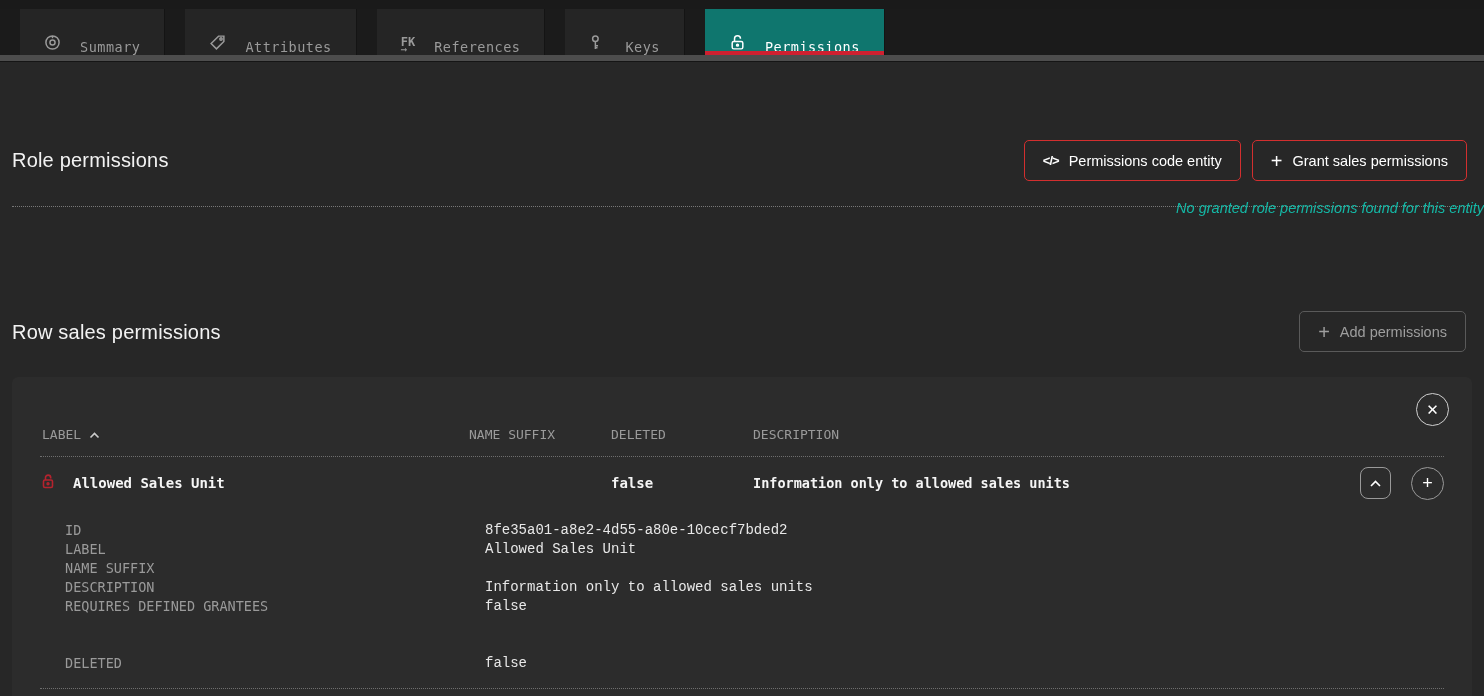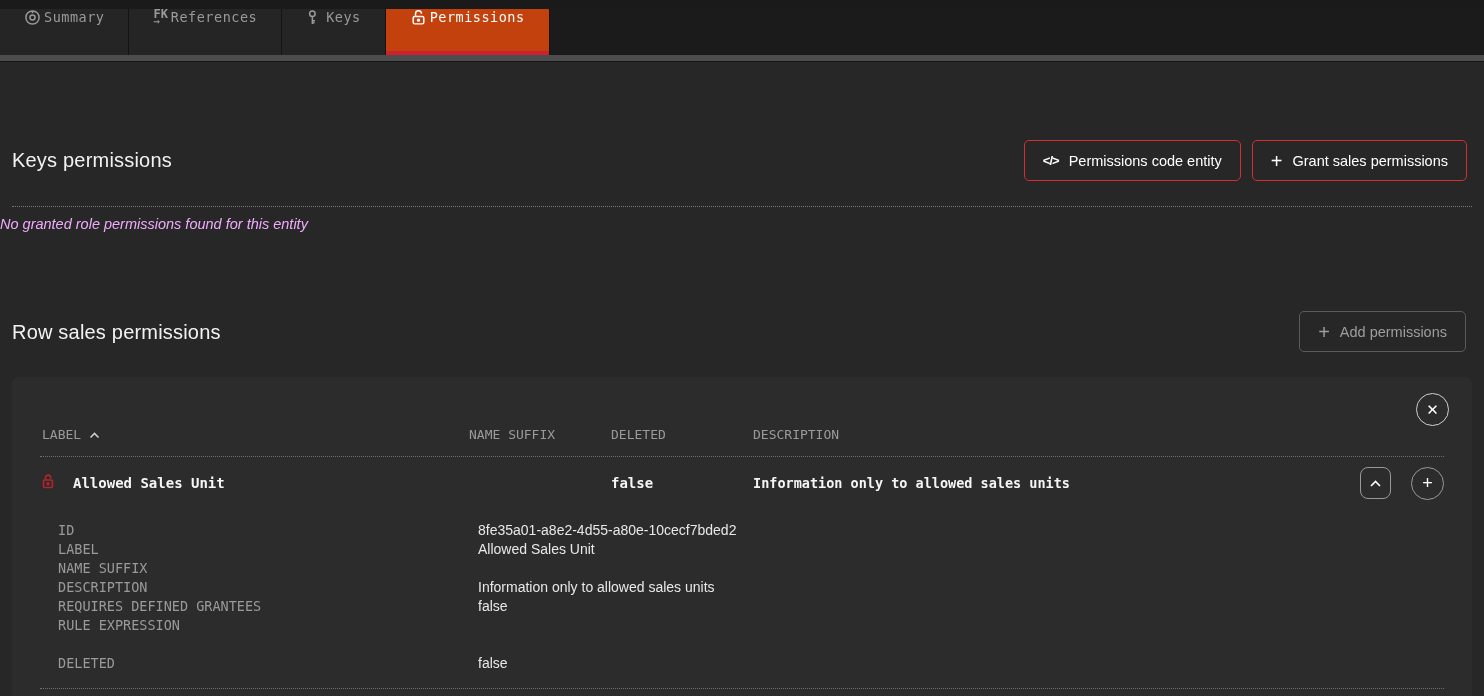--- a/index.html
+++ b/index.html
@@ -11,30 +11,31 @@
     position:relative;
   }
 
   
   .top-strip { position:absolute; top:0; left:0; width:100%; height:9px; background:#1a1a1a; }
   .tabbar {
     position:absolute; top:9px; left:0; width:100%; height:46px;
     background:#1b1b1b; display:flex; align-items:stretch;
   }
   .tab {
-    position:relative; display:flex; align-items:flex-start; gap:3px;
+    position:relative; display:flex; align-items:flex-end; gap:19px;
     padding:0 24px; background:#252525; border-right:1px solid #141414;
     cursor:pointer;
+    margin-left:20px;
   }
   .tab .tab-label {
     font-family:"DejaVu Sans Mono", monospace; font-size:13.5px;
     color:#9a9a9a; letter-spacing:0.5px; white-space:nowrap;
   }
   .tab svg { stroke:#9a9a9a; fill:none; stroke-width:1.4; }
-  .tab.active { background:#c2410c; }
+  .tab.active { background:#0f766e; }
   .tab.active .tab-label { color:#ffffff; }
   .tab.active svg { stroke:#ffffff; }
   .tab.active .underline {
     position:absolute; left:0; bottom:0; width:100%; height:4px; background:#cf2030;
   }
   .fk-glyph { font-family:"DejaVu Sans Mono", monospace; font-size:12px; line-height:10px;
     color:#9a9a9a; font-weight:bold; text-align:left; }
   .fk-glyph .fk-arrow { display:block; font-size:11px; font-weight:normal; margin-top:-2px; }
 
   .scroll-strip { position:absolute; top:55px; left:0; width:100%; height:7px; background:#4d4d4d; border-bottom:1px solid #151515; }
@@ -57,22 +58,22 @@
   .btn .plus-glyph { font-size:20px; font-weight:400; line-height:1; }
   .btn.gray { border-color:#5a5a5a; color:#9e9e9e; }
   .btn.gray .plus-glyph { color:#9e9e9e; }
 
   .dotted-divider {
     position:absolute; left:12px; right:12px; border-top:1.5px dotted #787878; height:0;
   }
   #role-divider { top:206px; }
 
   .empty-msg {
-    position:absolute; top:216px; left:0; width:100%; text-align:left;
-    font-style:italic; font-size:14.5px; color:#f0abfc;
+    position:absolute; top:200px; left:0; width:100%; text-align:right;
+    font-style:italic; font-size:14.5px; color:#14b8a6;
   }
 
   #add-perm-btn { position:absolute; top:311px; right:18px; }
 
   
   .card {
     position:absolute; top:377px; left:12px; width:1460px; height:400px;
     background:#2c2c2c; border-radius:6px;
   }
   .card-close {
@@ -103,43 +104,52 @@
     width:31px; height:32px; border-radius:8px; border:1px solid #999;
     background:transparent; display:flex; align-items:center; justify-content:center; cursor:pointer;
   }
   .collapse-btn svg { stroke:#fff; fill:none; stroke-width:1.6; }
   .row-plus-btn {
     width:33px; height:33px; border-radius:50%; border:1px solid #999;
     background:transparent; color:#fff; font-size:18px; line-height:1;
     display:flex; align-items:center; justify-content:center; cursor:pointer;
   }
 
-  .details { position:absolute; top:144px; left:46px; right:28px; }
+  .details { position:absolute; top:144px; left:53px; right:28px; }
   .detail-row { display:grid; grid-template-columns:420px auto; line-height:19px; min-height:19px; }
   .detail-key { font-family:"DejaVu Sans Mono", monospace; font-size:13.5px; color:#9a9a9a; white-space:nowrap; }
-  .detail-val { font-family:Liberation Sans, sans-serif; font-size:14px; color:#e8e8e8; white-space:nowrap; }
+  .detail-val { font-family:Liberation Mono, monospace; font-size:14px; color:#e8e8e8; white-space:nowrap; }
   .details-divider { position:absolute; top:311px; left:28px; right:28px; border-top:1.5px dotted #6e6e6e; }
 </style>
 </head>
 <body>
 
 <div class="top-strip"></div>
 
 <div class="tabbar">
   <div class="tab">
     <span>
       <svg width="17" height="17" viewBox="0 0 16 16">
           <circle cx="8" cy="8" r="6.2"></circle>
           <circle cx="8" cy="8" r="2.4"></circle>
           <path d="M8 1.8 L8 4"></path>
         </svg>
     </span>
     <span class="tab-label">Summary</span>
   </div>
   <div class="tab">
+    <span>
+      <svg width="17" height="17" viewBox="0 0 16 16">
+          <path d="M2 9 L9 2 H14 V7 L7 14 Z"></path>
+          <circle cx="11.3" cy="4.7" r="1.1"></circle>
+        </svg>
+    </span>
+    <span class="tab-label">Attributes</span>
+  </div>
+  <div class="tab">
     <span class="fk-glyph">FK<span class="fk-arrow">→</span></span>
     <span class="tab-label">References</span>
   </div>
   <div class="tab">
     <span>
       <svg width="17" height="17" viewBox="0 0 16 16">
           <circle cx="6" cy="4.5" r="2.6"></circle>
           <path d="M6 7.1 V14 M6 11 H8.5 M6 13 H8"></path>
         </svg>
     </span>
@@ -153,21 +163,21 @@
           <circle cx="8" cy="10.5" r="0.9"></circle>
         </svg>
     </span>
     <span class="tab-label">Permissions</span>
     <span class="underline"></span>
   </div>
 </div>
 
 <div class="scroll-strip"></div>
 
-<h2 class="section-title" id="role-title">Keys permissions</h2>
+<h2 class="section-title" id="role-title">Role permissions</h2>
 
 <div class="hdr-buttons">
   <button class="btn">
     <span class="code-glyph">&lt;/&gt;</span>
     <span>Permissions code entity</span>
   </button>
   <button class="btn">
     <span class="plus-glyph">+</span>
     <span>Grant sales permissions</span>
   </button>
@@ -252,21 +262,20 @@
     </div>
     <div class="detail-row">
       <div class="detail-key">DESCRIPTION</div>
       <div class="detail-val">Information only to allowed sales units</div>
     </div>
     <div class="detail-row">
       <div class="detail-key">REQUIRES DEFINED GRANTEES</div>
       <div class="detail-val">false</div>
     </div>
     <div class="detail-row">
-      <div class="detail-key">RULE EXPRESSION</div>
       <div class="detail-val"></div>
     </div>
     <div class="detail-row">
       <div class="detail-val"></div>
     </div>
     <div class="detail-row">
       <div class="detail-key">DELETED</div>
       <div class="detail-val">false</div>
     </div>
   </div>

